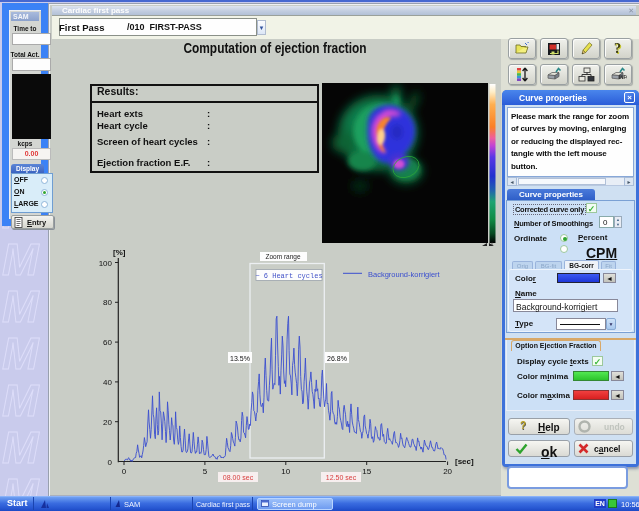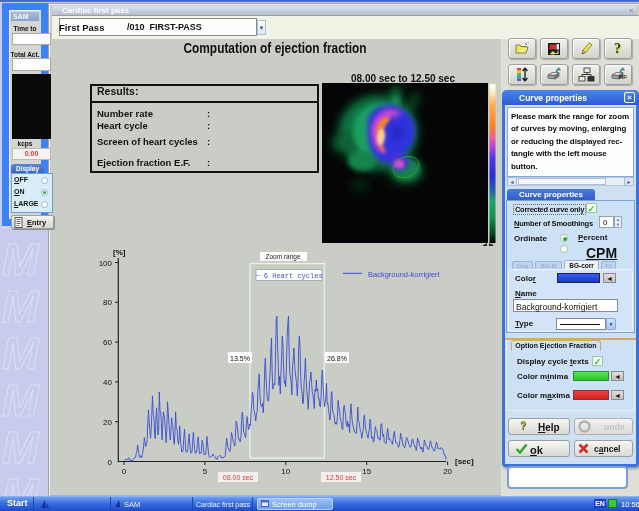--- a/index.html
+++ b/index.html
@@ -33,30 +33,29 @@
   <div class="abs b" style="left:78px;top:18px;font-size:9px;color:#111;">/010&nbsp;&nbsp;FIRST-PASS</div>
   <div class="abs" style="left:208px;top:16px;width:9px;height:15px;background:linear-gradient(180deg,#fcfdff,#dce6f6);border:1px solid #b0bcd0;color:#33549e;font-size:6px;line-height:14px;text-align:center;">▼</div>
 
   <div class="abs" style="left:452px;top:35px;width:139px;height:459px;background:#dee0d5;"></div>
 
   <div class="abs b" style="left:0;top:35.5px;width:452px;text-align:center;font-size:14px;color:#111;transform:scaleX(0.85);">Computation of ejection fraction</div>
 
   <div class="abs" style="left:41px;top:80px;width:229px;height:89px;border:2px solid #111;"></div>
   <div class="abs b" style="left:48px;top:81px;font-size:10.5px;color:#111;">Results:</div>
   <div class="abs" style="left:41px;top:97px;width:229px;height:2px;background:#111;"></div>
-  <div class="abs b" style="left:48px;top:104px;font-size:9.5px;color:#111;">Number rate</div>
+  <div class="abs b" style="left:48px;top:104px;font-size:9.5px;color:#111;">Heart exts</div>
   <div class="abs b" style="left:48px;top:116px;font-size:9.5px;color:#111;">Heart cycle</div>
   <div class="abs b" style="left:48px;top:132px;font-size:9.5px;color:#111;">Screen of heart cycles</div>
   <div class="abs b" style="left:48px;top:153px;font-size:9.5px;color:#111;">Ejection fraction E.F.</div>
   <div class="abs b" style="left:158px;top:104px;font-size:9.5px;color:#111;">:</div>
   <div class="abs b" style="left:158px;top:116px;font-size:9.5px;color:#111;">:</div>
   <div class="abs b" style="left:158px;top:132px;font-size:9.5px;color:#111;">:</div>
   <div class="abs b" style="left:158px;top:153px;font-size:9.5px;color:#111;">:</div>
 
-  <div class="abs b" style="left:270px;top:69px;width:168px;text-align:center;font-size:10px;color:#111;">08.00 sec to 12.50 sec</div>
 </div>
 
 <svg class="abs" style="left:322px;top:83px;width:175px;height:162px" viewBox="0 0 175 162">
  <rect width="175" height="162" fill="#c9cdc6"></rect>
  <rect x="0" y="0" width="166" height="160" fill="#050505"></rect>
  <defs>
   <filter id="bl1" x="-60%" y="-60%" width="220%" height="220%">
         <feGaussianBlur stdDeviation="5"></feGaussianBlur>
       </filter>
   <filter id="bl2" x="-60%" y="-60%" width="220%" height="220%">
@@ -335,21 +334,21 @@
 <div class="abs b" style="left:538px;top:422px;font-size:10px;color:#111;"><u>H</u>elp</div>
 <div class="abs" style="left:574px;top:418px;width:59px;height:17px;background:linear-gradient(180deg,#f2f2ee,#dcdcd6);border:1px solid #aab0b8;border-radius:3px;"></div>
 <svg class="abs" style="left:578px;top:420px;width:13px;height:13px">
     <circle cx="6.5" cy="6.5" r="5" fill="none" stroke="#b0b4ae" stroke-width="2.4"></circle>
   </svg>
 <div class="abs b" style="left:604px;top:422px;font-size:8.5px;color:#c0c4be;">undo</div>
 <div class="abs" style="left:508px;top:440px;width:62px;height:17px;background:linear-gradient(180deg,#f6f6f2,#dadad4);border:1px solid #99a0a8;border-radius:3px;"></div>
 <svg class="abs" style="left:515px;top:443px;width:13px;height:11px">
     <path d="M1.5 6 L5 9.5 L11.5 1.5" fill="none" stroke="#2da32d" stroke-width="2.4"></path>
   </svg>
-<div class="abs b" style="left:530px;top:444px;font-size:11px;color:#111;"><u>o</u>k</div>
+<div class="abs b" style="left:541px;top:444px;font-size:14px;color:#111;"><u>o</u>k</div>
 <div class="abs" style="left:574px;top:440px;width:59px;height:17px;background:linear-gradient(180deg,#f6f6f2,#dadad4);border:1px solid #99a0a8;border-radius:3px;"></div>
 <svg class="abs" style="left:578px;top:443px;width:11px;height:11px">
     <path d="M1.5 1.5 L9.5 9.5 M9.5 1.5 L1.5 9.5" stroke="#d42a2a" stroke-width="2.6"></path>
   </svg>
 <div class="abs b" style="left:594px;top:444px;font-size:8.5px;color:#111;">c<u>a</u>ncel</div>
 
 <div class="abs" style="left:507px;top:466px;width:121px;height:23px;background:#fff;border:2px solid #7a9ce0;border-radius:4px;"></div>
 
 <div class="abs" style="left:0;top:496px;width:639px;height:15px;background:linear-gradient(180deg,#6fa0f2 0%,#3a6ce0 45%,#2757d2 80%,#1d49c4 100%);border-top:1px solid #8ab2f8;"></div>
 <div class="abs b" style="left:7px;top:498px;font-size:9px;color:#fff;">Start</div>

